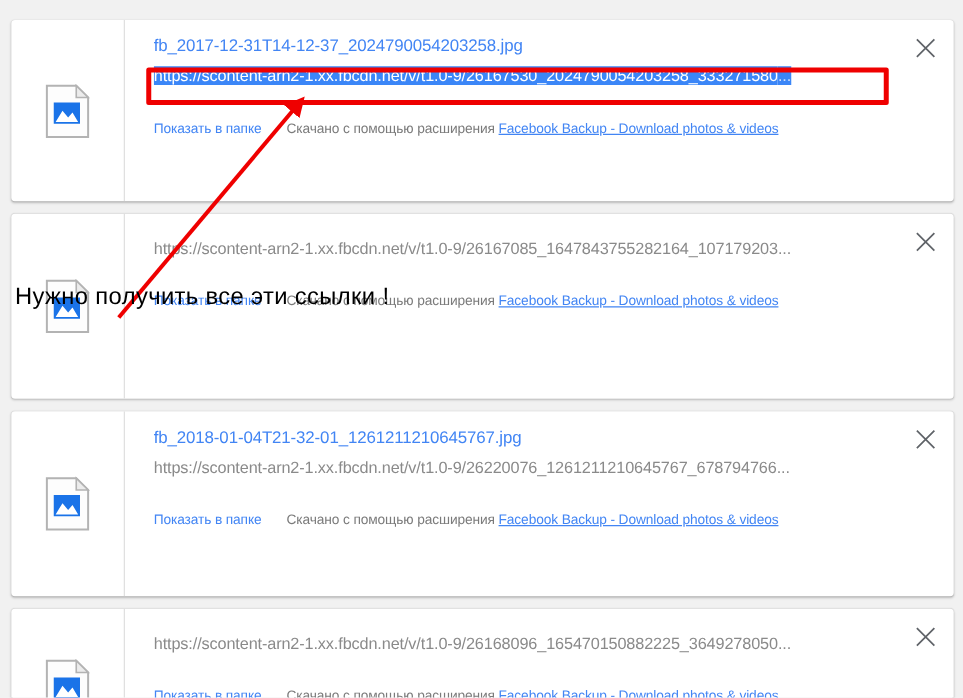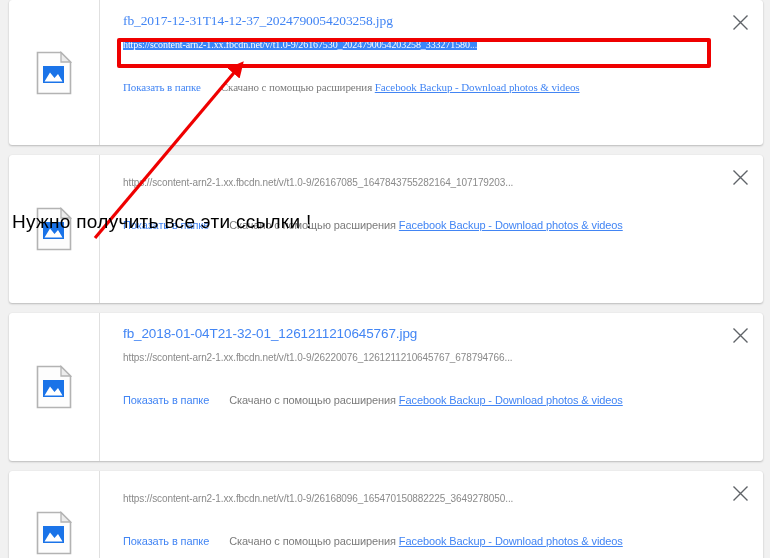--- a/index.html
+++ b/index.html
@@ -25,21 +25,21 @@
     position: relative;
     margin: 0 7px 10px 9px;
     background: #ffffff;
     border-radius: 3px;
     box-shadow: 0 1px 2px rgba(0,0,0,0.22), 0 0 1px rgba(0,0,0,0.10);
     display: flex;
     align-items: stretch;
     overflow: hidden;
   }
 
-  .card-0 { height: 145px; margin-top: 0; font-family: Liberation Serif, serif; }
+  .card-0 { height: 145px; margin-top: 16px; }
   .card-1 { height: 148px; }
   .card-2 { height: 148px; }
   .card-3 { height: 90px; }
 
   .icon-col {
     width: 91px;
     flex: 0 0 91px;
     display: flex;
     align-items: center;
     justify-content: center;
@@ -64,21 +64,21 @@
     font-size: 13.5px;
     line-height: 17px;
     text-decoration: none;
     white-space: nowrap;
     letter-spacing: -0.1px;
   }
 
   .file-url {
     display: block;
     color: #8a8a8a;
-    font-size: 10px;
+    font-size: 13px;
     line-height: 17px;
     margin-top: 7px;
     white-space: nowrap;
     overflow: hidden;
     letter-spacing: -0.1px;
     max-width: 596px;
   }
 
   .file-url.selected .sel {
     background: #3b86f7;

